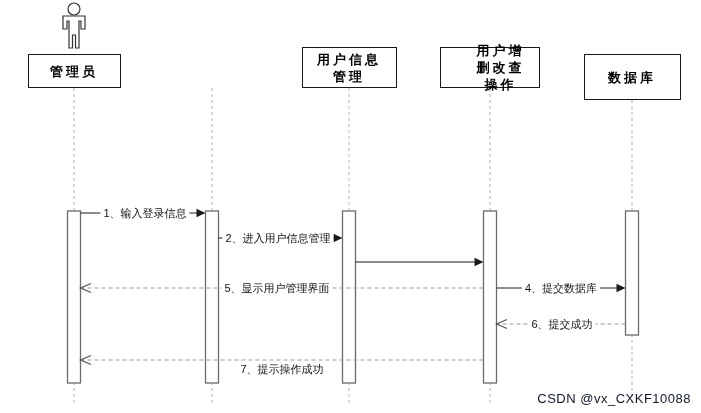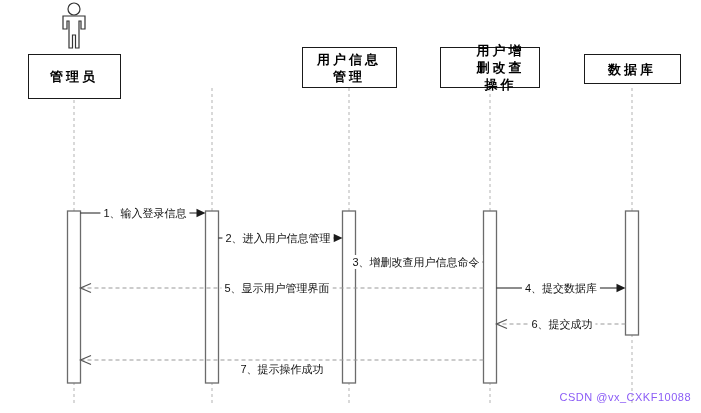--- a/index.html
+++ b/index.html
@@ -15,21 +15,21 @@
     font-size:13px;font-weight:bold;color:#000;letter-spacing:3px;
     line-height:17px;padding:0 7px;
   }
   .msg-label{
     position:absolute;z-index:3;transform:translateX(-50%);
     background:#ffffff;padding:0 3px;white-space:nowrap;
     font-size:11px;color:#111;line-height:14px;text-align:right;
   }
   .watermark{
     position:absolute;z-index:4;right:10px;top:391px;
-    font-size:11px;color:#8b5cf6;letter-spacing:0.5px;
+    font-size:13px;color:#0f172a;letter-spacing:0.5px;
   }
 </style>
 </head>
 <body>
 
 <div id="canvas">
 
   <svg id="diagram-svg" width="701" height="413" viewBox="0 0 701 413">
 
     <line x1="74" y1="88" x2="74" y2="404" stroke="#b3b3b3" stroke-width="1" stroke-dasharray="3,3"></line>
@@ -64,35 +64,34 @@
 
     <line x1="483.5" y1="360" x2="81.5" y2="360" stroke="#999999" stroke-width="1" stroke-dasharray="4,3"></line>
     <polyline points="91,355.5 80.5,360 91,364.5" fill="none" stroke="#555555" stroke-width="1.2"></polyline>
 
     <g stroke="#333" fill="#ffffff" stroke-width="1.2">
       <circle cx="74" cy="9" r="6"></circle>
       <path d="M63,16 H85 V29 H81 V21 H79 V48 H75.5 V35 H72.5 V48 H69 V21 H67 V29 H63 Z"></path>
     </g>
   </svg>
 
-  <div class="lifeline-box" style="left:27.5px;top:54px;width:93px;height:45px;">
+  <div class="lifeline-box" style="left:27.5px;top:54px;width:93px;height:34px;">
     <span>管理员</span>
   </div>
   <div class="lifeline-box" style="left:301.5px;top:47px;width:95px;height:41px;">
     <span>用户信息管理</span>
   </div>
   <div class="lifeline-box" style="left:440px;top:47px;width:100px;height:41px;padding-left:28px;">
     <span>用户增删改查操作</span>
   </div>
-  <div class="lifeline-box" style="left:583.5px;top:54px;width:97px;height:30px;">
+  <div class="lifeline-box" style="left:583.5px;top:54px;width:97px;height:46px;">
     <span>数据库</span>
   </div>
 
   <span class="msg-label" style="left:145px;top:206px;">1、输入登录信息</span>
   <span class="msg-label" style="left:278px;top:231px;">2、进入用户信息管理</span>
-  <span class="msg-label" style="left:416px;top:255px;">3、增删改查用户信息命令</span>
   <span class="msg-label" style="left:561px;top:281px;">4、提交数据库</span>
   <span class="msg-label" style="left:277px;top:281px;">5、显示用户管理界面</span>
   <span class="msg-label" style="left:562px;top:317px;">6、提交成功</span>
   <span class="msg-label" style="left:282px;top:362px;">7、提示操作成功</span>
 
   <span class="watermark">CSDN @vx_CXKF10088</span>
 </div>
 
 </body></html>

